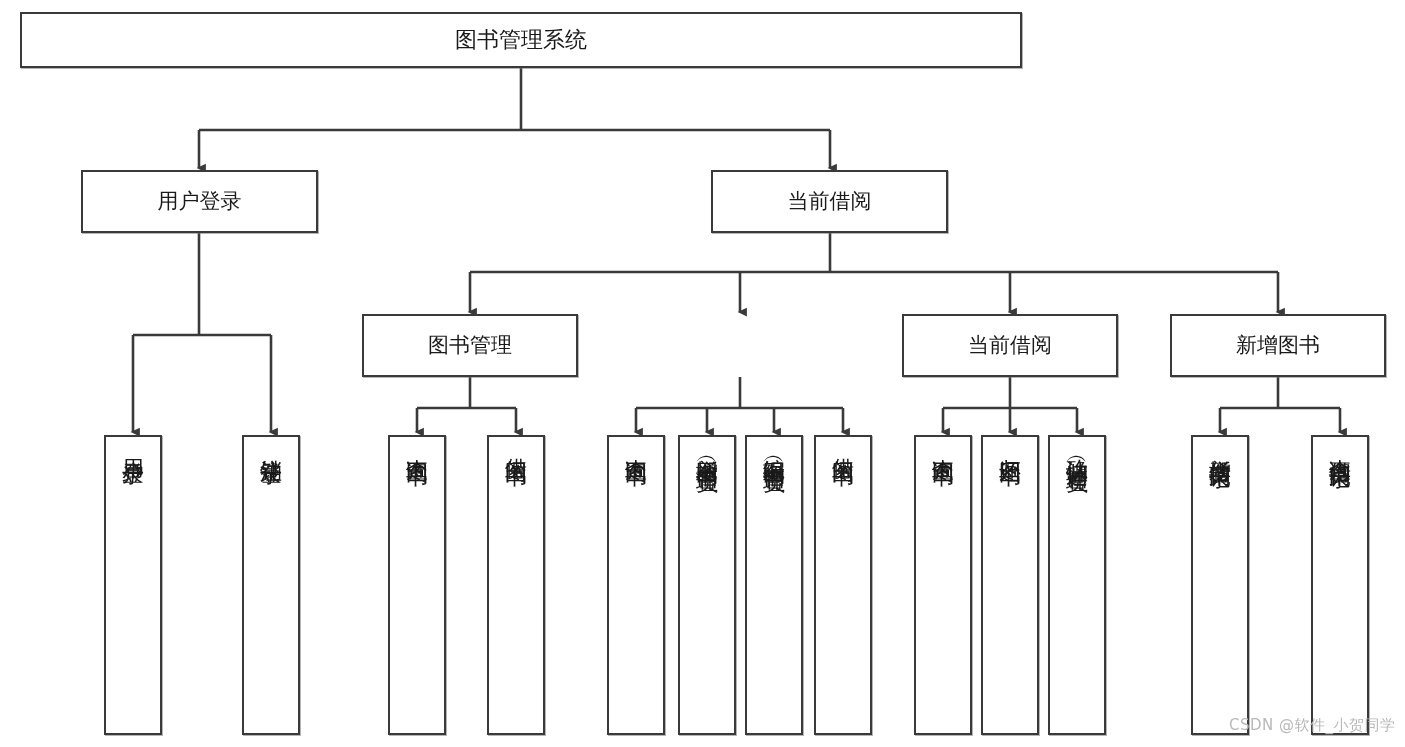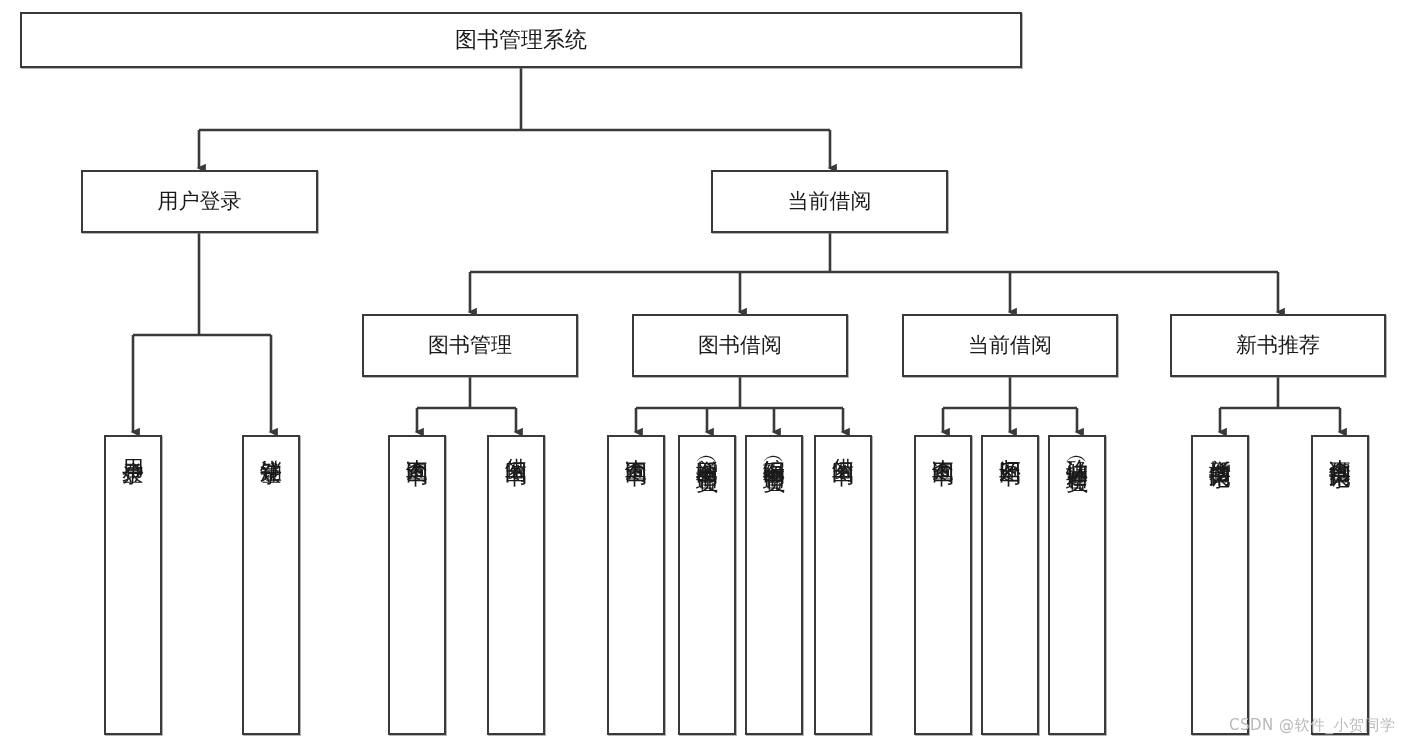--- a/index.html
+++ b/index.html
@@ -134,28 +134,25 @@
   <div class="node horiz" style="left:81px; top:170px; width:237px; height:63px;">
     <span class="label">用户登录</span>
   </div>
   <div class="node horiz" style="left:711px; top:170px; width:237px; height:63px;">
     <span class="label">当前借阅</span>
   </div>
 
   <div class="node horiz" style="left:362px; top:314px; width:216px; height:63px;">
     <span class="label">图书管理</span>
   </div>
-  <div class="node horiz" style="left:632px; top:314px; width:216px; height:63px;">
-    <span class="label">图书借阅</span>
-  </div>
   <div class="node horiz" style="left:902px; top:314px; width:216px; height:63px;">
     <span class="label">当前借阅</span>
   </div>
   <div class="node horiz" style="left:1170px; top:314px; width:216px; height:63px;">
-    <span class="label">新书推荐</span>
+    <span class="label">新增图书</span>
   </div>
 
   <div class="node vert" style="left:104px; top:435px; width:58px; height:300px;">
     <span class="label">用户登录</span>
   </div>
   <div class="node vert" style="left:242px; top:435px; width:58px; height:300px;">
     <span class="label">注销登录</span>
   </div>
 
   <div class="node vert" style="left:388px; top:435px; width:58px; height:300px;">

